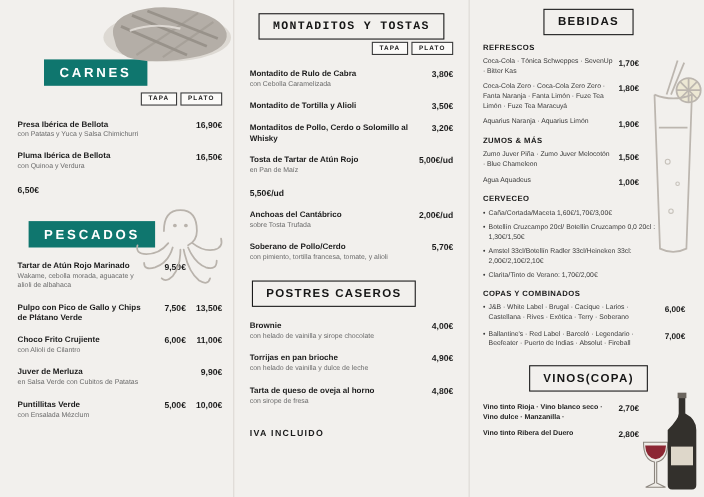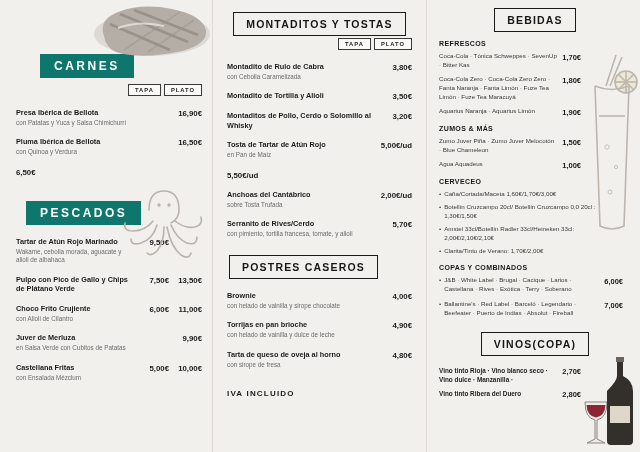--- a/index.html
+++ b/index.html
@@ -21,21 +21,21 @@
     font-size:12px; font-weight:700; letter-spacing:2.5px; padding:5px 14px;
   }
   .black-title.carnes   { margin:54px 0 0 24px; }
   .black-title.pescados { margin:14px 0 12px 10px; }
 
   .box-title {
     display:block; width:max-content; border:1.5px solid #1b1b1b;
     padding:5px 12px; font-size:10.5px; font-weight:700; letter-spacing:1.2px;
     text-align:center; color:#161616;
   }
-  .box-title.montaditos { margin:12px auto 0; }
+  .box-title.montaditos { margin:12px auto 0;font-family:Liberation Mono, monospace; }
   .box-title.postres    { margin:16px 0 12px 2px; }
   .box-title.bebidas    { margin:8px auto 4px; }
   .box-title.vinos      { margin:14px auto 10px; }
 
   .tp-row { display:flex; justify-content:flex-end; gap:3px; }
   .tp-row.carnes-tp { margin:6px 0 12px; }
   .tp-row.mont-tp   { margin:2px 0 12px; }
   .tp-box {
     border:1px solid #3a3a3a; font-size:5.8px; letter-spacing:1px;
     padding:2px 6px; font-weight:700; color:#222; background:#fbfaf8;
@@ -177,21 +177,21 @@
         <div class="idesc">en Salsa Verde con Cubitos de Patatas</div>
       </div>
       <div class="iprice2">
         <span class="p"></span>
         <span class="p">9,90€</span>
       </div>
     </div>
 
     <div class="item">
       <div class="itext">
-        <div class="iname">Castellana Fritas</div>
+        <div class="iname">Puntillitas Verde</div>
         <div class="idesc">con Ensalada Mézclum</div>
       </div>
       <div class="iprice2">
         <span class="p">5,00€</span>
         <span class="p">10,00€</span>
       </div>
     </div>
   </div>
 
   <div class="col col-mid">
@@ -240,21 +240,21 @@
     <div class="item">
       <div class="itext">
         <div class="iname">Anchoas del Cantábrico</div>
         <div class="idesc">sobre Tosta Trufada</div>
       </div>
       <div class="iprice">2,00€/ud</div>
     </div>
 
     <div class="item">
       <div class="itext">
-        <div class="iname">Serranito de Rives/Cerdo</div>
+        <div class="iname">Soberano de Pollo/Cerdo</div>
         <div class="idesc">con pimiento, tortilla francesa, tomate, y alioli</div>
       </div>
       <div class="iprice">5,70€</div>
     </div>
 
     <div class="box-title postres">POSTRES CASEROS</div>
 
     <div class="item">
       <div class="itext">
         <div class="iname">Brownie</div>

